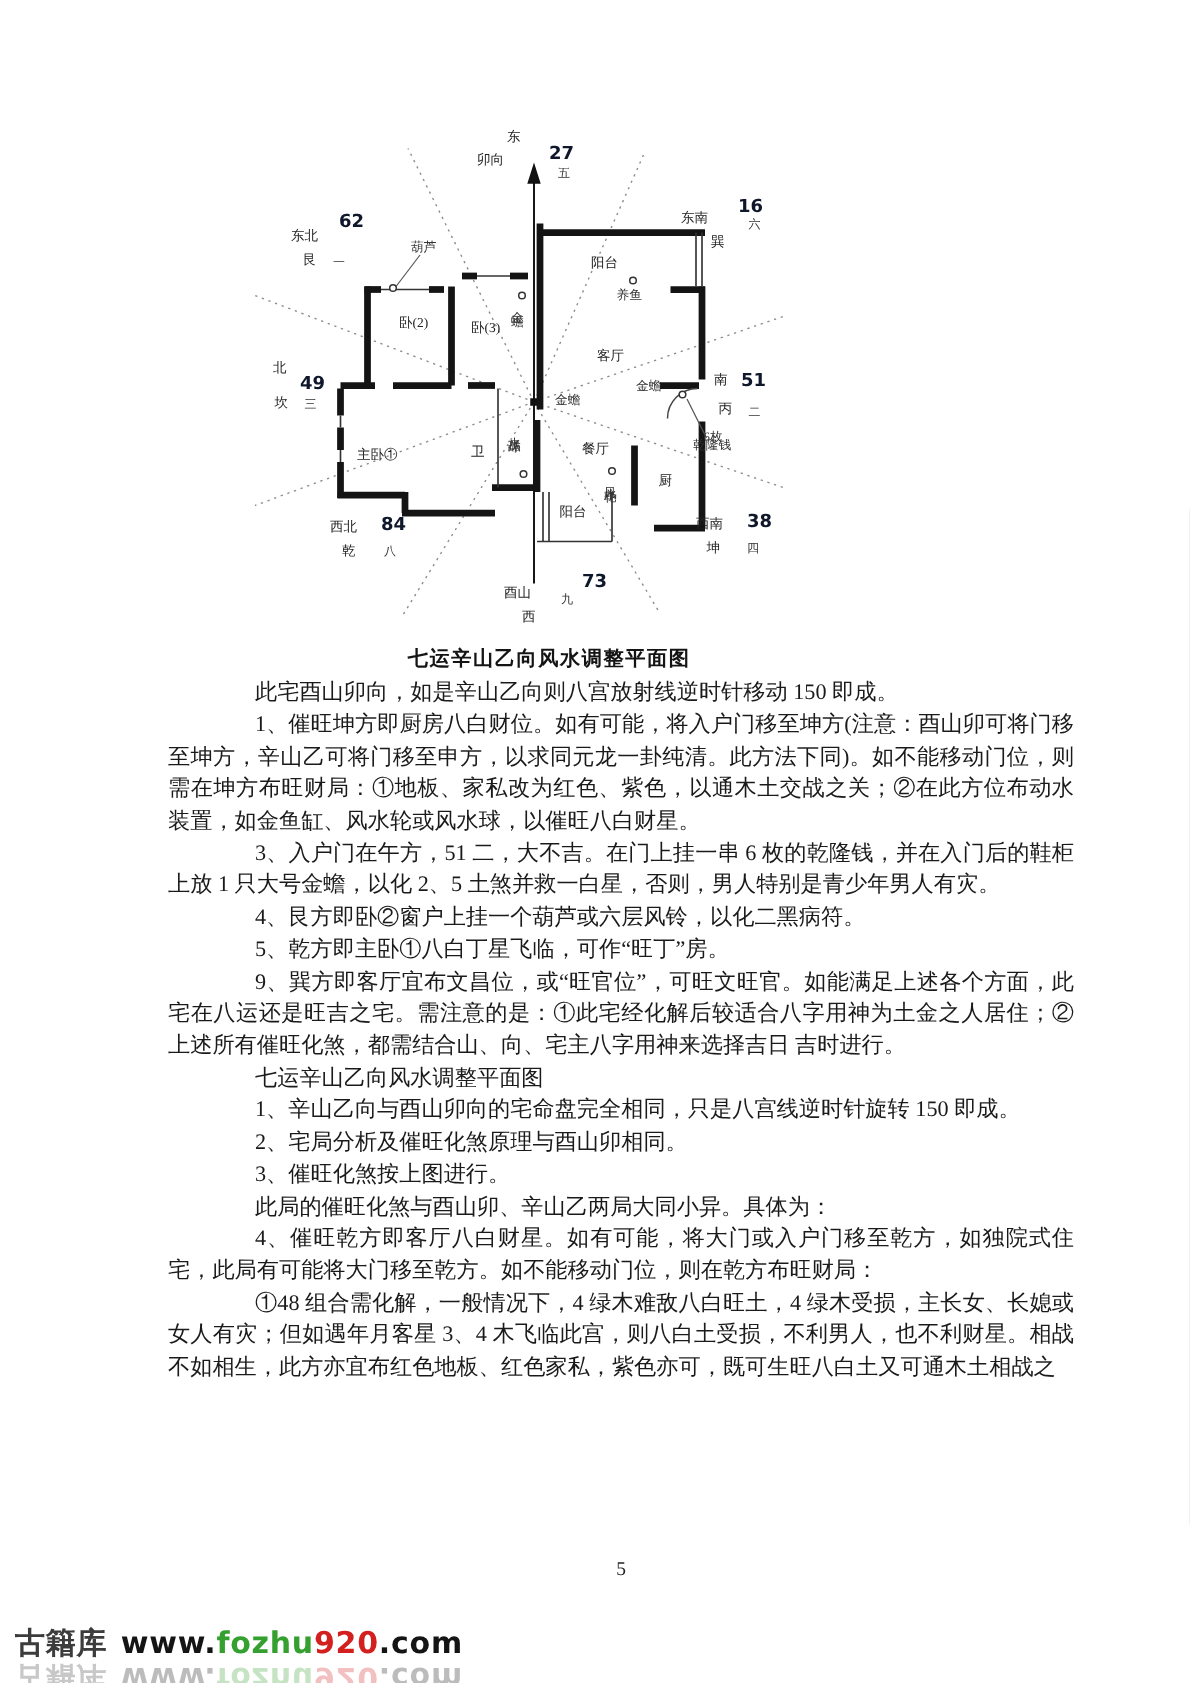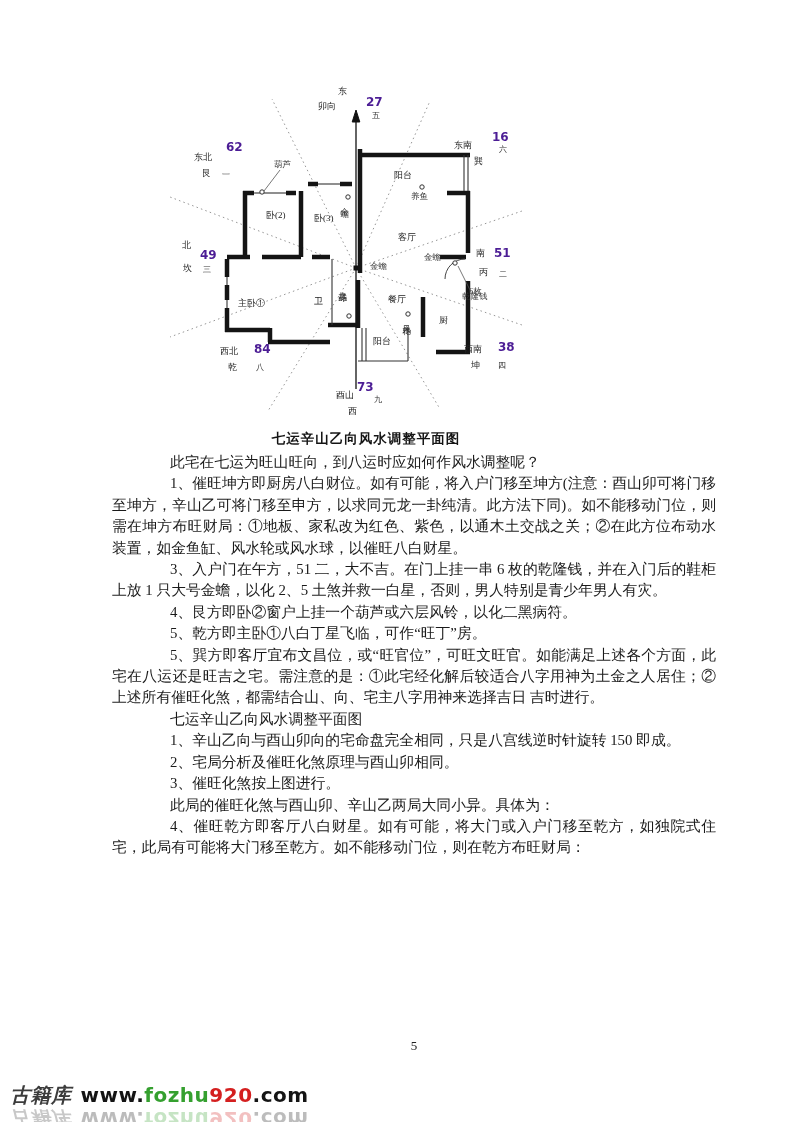--- a/index.html
+++ b/index.html
@@ -2,41 +2,41 @@
 <html><head>
 <meta charset="utf-8">
 <style>
   html,body{margin:0;padding:0;background:#e8e8e8;}
   .page{position:relative;width:793px;height:1122px;background:#ffffff;margin:0 auto;
         font-family:"Liberation Serif","DejaVu Serif",serif;color:#1c1c1c;overflow:hidden;}
   
   .diagram{position:absolute;left:168px;top:85px;width:362px;height:362px;}
   .diagram svg{position:absolute;left:0;top:0;}
   .dlb{position:absolute;font-size:9px;line-height:1.1;color:#222;white-space:nowrap;}
-  .num{font-size:12px;font-weight:700;font-family:"DejaVu Sans","Liberation Sans",sans-serif;color:#4c1d95;}
+  .num{font-size:12px;font-weight:700;font-family:"DejaVu Sans","Liberation Sans",sans-serif;color:#0f172a;}
   .sm{font-size:8px;color:#333;}
   .obj{font-size:8.5px;color:#333;}
   .vert{writing-mode:vertical-rl;text-orientation:upright;letter-spacing:1px;}
   
   .caption{position:absolute;left:185px;top:430px;width:362px;text-align:center;
            font-size:13.5px;font-weight:700;letter-spacing:1px;color:#141414;}
   
   .text-block{position:absolute;left:112px;top:452px;width:604px;}
   .text-block p{margin:0;font-size:14.8px;line-height:21.4px;text-align:justify;color:#1a1a1a;}
   .ind{text-indent:58px;}
   .gap17{margin-top:17px;}
   .gap19{margin-top:19px;}
   
   .pagenum{position:absolute;left:112px;top:1038px;width:604px;text-align:center;
            font-size:13px;color:#222;}
   
   .footer{position:absolute;left:10px;top:1082px;white-space:nowrap;
           font-family:"DejaVu Sans","Liberation Sans",sans-serif;
           font-weight:700;font-size:20px;letter-spacing:.5px;line-height:26px;}
-  .f-site{color:#3c3c3c;margin-right:9px;font-style:italic;}
+  .f-site{color:#3c3c3c;margin-right:9px;}
   .f-dark{color:#141414;}
   .f-green{color:#35a02f;text-align:right;}
   .f-red{color:#d41f1f;}
   .reflect-clip{position:absolute;left:10px;top:1106px;height:16px;width:320px;
                 overflow:hidden;opacity:.28;}
   .reflect-inner{transform:scaleY(-1);white-space:nowrap;
           font-family:"DejaVu Sans","Liberation Sans",sans-serif;
           font-weight:700;font-size:20px;letter-spacing:.5px;line-height:26px;}
 </style>
 </head>
@@ -153,21 +153,21 @@
     <div class="dlb num" style="left:86px;top:258px">84</div>
     <div class="dlb" style="left:60px;top:278px">乾</div>
     <div class="dlb sm" style="left:88px;top:279px">八</div>
 
     <div class="dlb" style="left:296px;top:260px">西南</div>
     <div class="dlb num" style="left:330px;top:256px">38</div>
     <div class="dlb" style="left:303px;top:276px">坤</div>
     <div class="dlb sm" style="left:330px;top:277px">四</div>
 
     <div class="dlb" style="left:168px;top:306px">酉山</div>
-    <div class="dlb num" style="left:189px;top:296px">73</div>
+    <div class="dlb num" style="left:220px;top:296px">73</div>
     <div class="dlb sm" style="left:206px;top:311px">九</div>
     <div class="dlb" style="left:180px;top:322px">西</div>
 
     <div class="dlb" style="left:98px;top:126px">卧(2)</div>
     <div class="dlb" style="left:146px;top:129px">卧(3)</div>
     <div class="dlb" style="left:226px;top:86px">阳台</div>
     <div class="dlb" style="left:230px;top:148px">客厅</div>
     <div class="dlb" style="left:220px;top:210px">餐厅</div>
     <div class="dlb" style="left:271px;top:231px">厨</div>
     <div class="dlb" style="left:205px;top:252px">阳台</div>
@@ -181,32 +181,33 @@
     <div class="dlb obj" style="left:256px;top:168px">金蟾</div>
     <div class="dlb obj" style="left:294px;top:207px">乾隆钱</div>
     <div class="dlb obj" style="left:301px;top:202px">6枚</div>
     <div class="dlb obj vert" style="left:170px;top:200px">水晶球</div>
     <div class="dlb obj vert" style="left:234px;top:233px">风水轮</div>
   </div>
 
   <div class="caption">七运辛山乙向风水调整平面图</div>
 
   <div class="text-block">
-    <p class="ind">此宅在七运为旺山旺向，到八运时应如何作风水调整呢？</p>
+    <p class="ind">此宅酉山卯向，如是辛山乙向则八宫放射线逆时针移动 150 即成。</p>
     <p class="ind">1、催旺坤方即厨房八白财位。如有可能，将入户门移至坤方(注意：酉山卯可将门移至坤方，辛山乙可将门移至申方，以求同元龙一卦纯清。此方法下同)。如不能移动门位，则需在坤方布旺财局：①地板、家私改为红色、紫色，以通木土交战之关；②在此方位布动水装置，如金鱼缸、风水轮或风水球，以催旺八白财星。</p>
     <p class="ind">3、入户门在午方，51 二，大不吉。在门上挂一串 6 枚的乾隆钱，并在入门后的鞋柜上放 1 只大号金蟾，以化 2、5 土煞并救一白星，否则，男人特别是青少年男人有灾。</p>
     <p class="ind">4、艮方即卧②窗户上挂一个葫芦或六层风铃，以化二黑病符。</p>
     <p class="ind">5、乾方即主卧①八白丁星飞临，可作“旺丁”房。</p>
-    <p class="ind gap17">5、巽方即客厅宜布文昌位，或“旺官位”，可旺文旺官。如能满足上述各个方面，此宅在八运还是旺吉之宅。需注意的是：①此宅经化解后较适合八字用神为土金之人居住；②上述所有催旺化煞，都需结合山、向、宅主八字用神来选择吉日 吉时进行。</p>
+    <p class="ind gap17">9、巽方即客厅宜布文昌位，或“旺官位”，可旺文旺官。如能满足上述各个方面，此宅在八运还是旺吉之宅。需注意的是：①此宅经化解后较适合八字用神为土金之人居住；②上述所有催旺化煞，都需结合山、向、宅主八字用神来选择吉日 吉时进行。</p>
     <p class="ind gap19">七运辛山乙向风水调整平面图</p>
     <p class="ind">1、辛山乙向与酉山卯向的宅命盘完全相同，只是八宫线逆时针旋转 150 即成。</p>
     <p class="ind">2、宅局分析及催旺化煞原理与酉山卯相同。</p>
     <p class="ind">3、催旺化煞按上图进行。</p>
     <p class="ind">此局的催旺化煞与酉山卯、辛山乙两局大同小异。具体为：</p>
     <p class="ind">4、催旺乾方即客厅八白财星。如有可能，将大门或入户门移至乾方，如独院式住宅，此局有可能将大门移至乾方。如不能移动门位，则在乾方布旺财局：</p>
+    <p class="ind">①48 组合需化解，一般情况下，4 绿木难敌八白旺土，4 绿木受损，主长女、长媳或女人有灾；但如遇年月客星 3、4 木飞临此宫，则八白土受损，不利男人，也不利财星。相战不如相生，此方亦宜布红色地板、红色家私，紫色亦可，既可生旺八白土又可通木土相战之</p>
   </div>
 
   <div class="pagenum">5</div>
 
   <div class="footer">
     <span class="f-site">古籍库</span><span class="f-dark">www.</span><span class="f-green">fozhu</span><span class="f-red">920</span><span class="f-dark">.com</span>
   </div>
   <div class="reflect-clip">
     <div class="reflect-inner">
       <span class="f-site">古籍库</span><span class="f-dark">www.</span><span class="f-green">fozhu</span><span class="f-red">920</span><span class="f-dark">.com</span>

